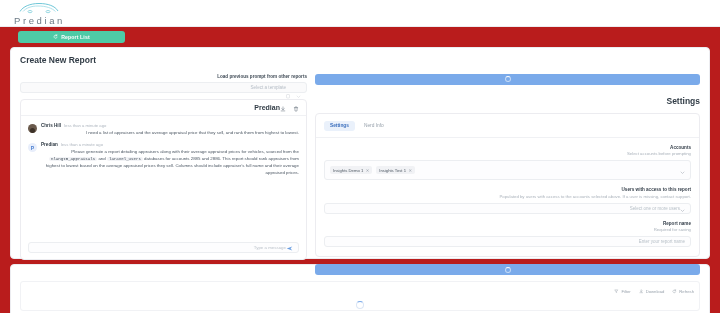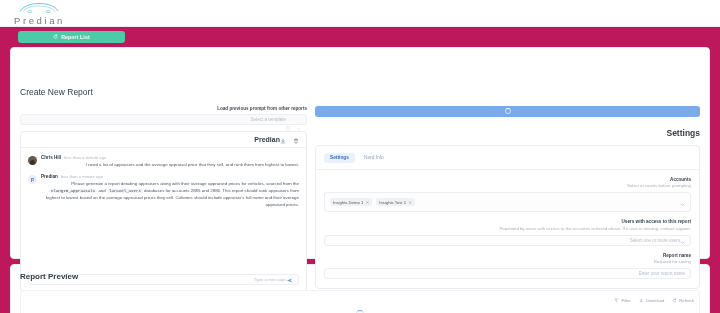--- a/index.html
+++ b/index.html
@@ -4,21 +4,21 @@
 <style>
   * { box-sizing: border-box; }
   html, body {
     margin: 0; padding: 0;
     width: 720px; height: 313px;
     overflow: hidden;
     background: #f7f8fa;
     font-family: "Liberation Sans", sans-serif;
     color: #2e3440;
   }
-  .app { position: relative; width: 720px; height: 313px; background: #be185d; }
+  .app { position: relative; width: 720px; height: 313px; background: #b91c1c; }
 
   
   .brandbar {
     height: 27px; background: #ffffff;
     border-bottom: 1px solid #ececf0;
     display: flex; align-items: center;
     padding-left: 14px;
   }
   .logo { display: flex; flex-direction: column; align-items: center; line-height: 1; }
   .logo-car { display: block; }
@@ -43,21 +43,21 @@
 
   
   .maincard {
     margin: 4px 10px 0 10px;
     background: #ffffff;
     border: 1px solid #ececf0;
     border-radius: 4px;
     padding: 7px 9px 9px 9px;
     height: 212px;
   }
-  .card-title { font-size: 8.5px; font-weight: 400; color: #313c46; margin-top: 32px; }
+  .card-title { font-size: 8.5px; font-weight: 700; color: #313c46; }
 
   .columns { display: flex; gap: 8px; margin-top: 9px; text-align: right; }
   .col-left { width: 287px; }
   .col-right { flex: 1; }
 
   
   .field-label { font-size: 4.6px; color: #414c57; font-weight: 700; margin-bottom: 3px; }
   .select-box {
     height: 11px; background: #fafafb;
     border: 1px solid #eceef1; border-radius: 3px;
@@ -370,21 +370,20 @@
           <button class="loader-btn">
             <span class="spinner"></span>
           </button>
         </div>
       </div>
 
     </div>
   </div>
 
   <div class="previewcard">
-    <div class="preview-title">Report Preview</div>
     <div class="preview-inner">
       <div class="preview-toolbar">
         <span class="tool-btn">
           <span>
             <svg width="4.5" height="4.5" viewBox="0 0 10 10">
               <path d="M1.5 2 L8.5 2 L5.8 5.2 L5.8 8 L4.2 7 L4.2 5.2 Z" fill="none" stroke="#9aa3ad" stroke-width="1" stroke-linejoin="round"></path>
             </svg>
           </span>
           <span>Filter</span>
         </span>

